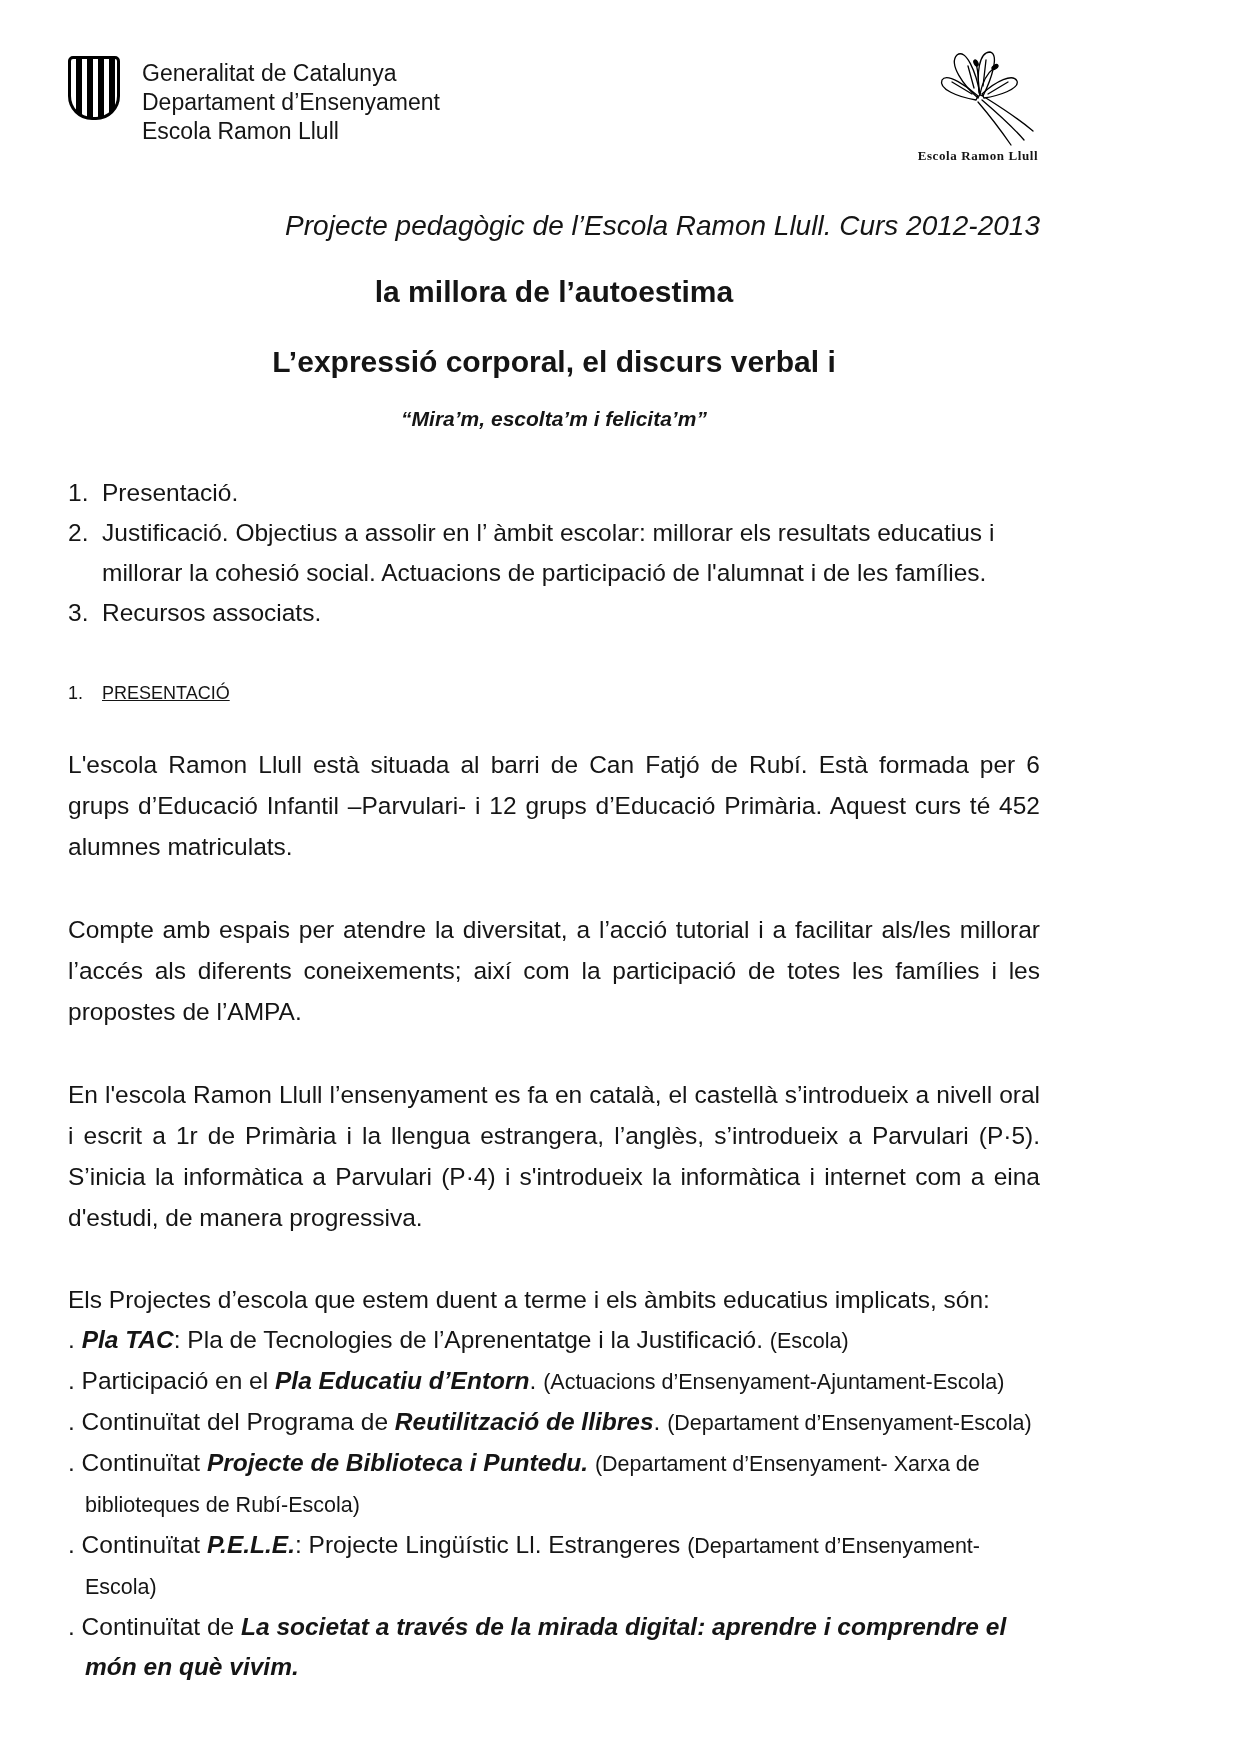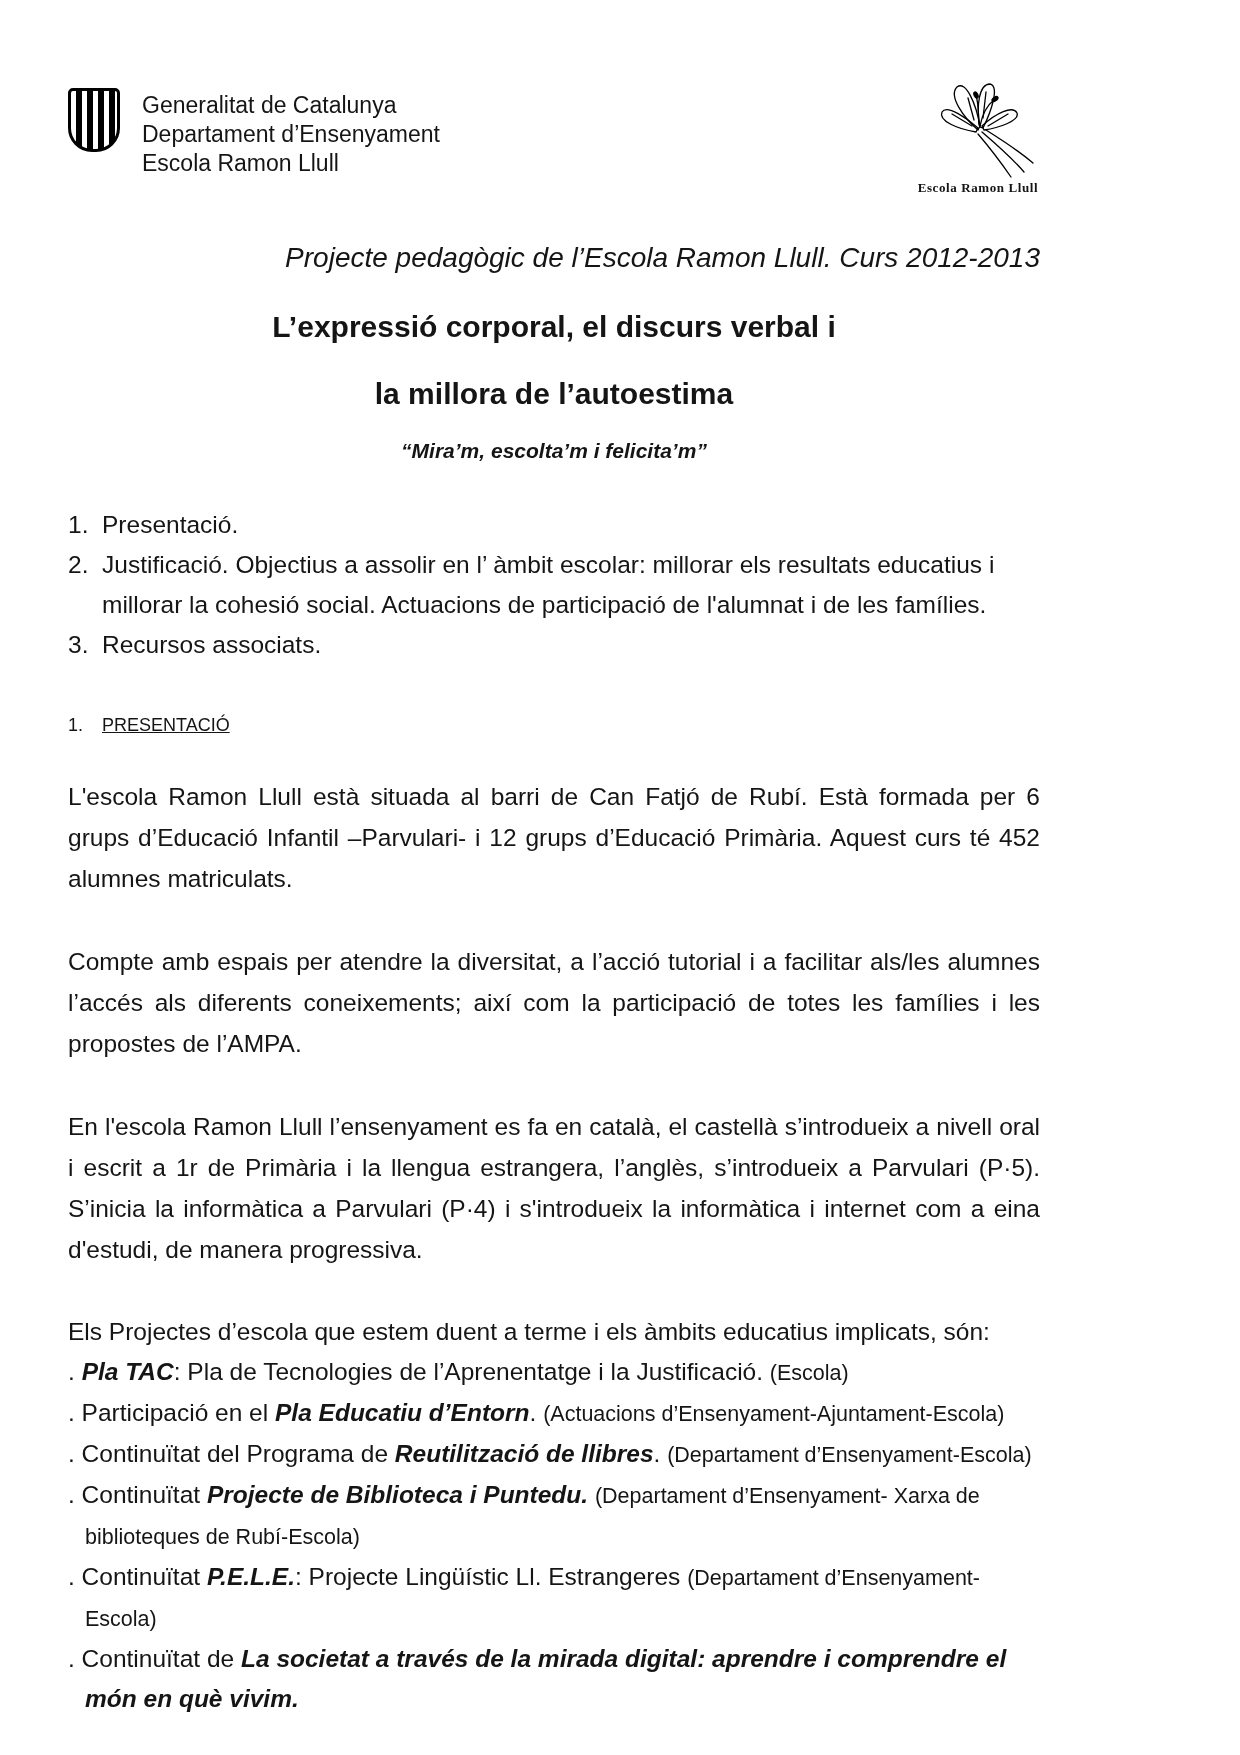--- a/index.html
+++ b/index.html
@@ -9,21 +9,21 @@
     margin:0 auto;
     background:#ffffff;
     color:#151515;
     font-family:"Liberation Sans","DejaVu Sans",sans-serif;
     overflow:hidden;
     box-sizing:border-box;
   }
   .content { margin:0 200px 0 68px; }
 
   
-  .hdr { display:flex; align-items:flex-start; padding-top:88px; }
+  .hdr { display:flex; align-items:flex-start; padding-top:56px; }
   .shield {
     width:52px; height:64px;
     border:3px solid #000;
     border-radius:5px 5px 24px 24px;
     background:repeating-linear-gradient(90deg,#fff 0 5px,#000 5px 11px);
     box-sizing:border-box;
     flex:0 0 auto;
   }
   .org { margin-left:22px; padding-top:3px; font-size:23px; line-height:29px; }
   .hdr-right { margin-left:auto; text-align:center; margin-top:-12px; }
@@ -89,22 +89,22 @@
           <ellipse cx="79" cy="23" rx="3.4" ry="1.8" fill="#000" transform="rotate(-35 79 23)"></ellipse>
           <path d="M63,49 C62,38 63,28 60,20"></path>
           <ellipse cx="60" cy="19" rx="3.2" ry="1.8" fill="#000" transform="rotate(65 60 19)"></ellipse>
         </svg>
         <div class="logo-cap">Escola Ramon Llull</div>
       </div>
     </header>
 
     <div class="doc-title">Projecte pedagògic de l’Escola Ramon Llull. Curs 2012-2013</div>
 
+    <div class="center-h center-2">la millora de l’autoestima</div>
     <div class="center-h center-1">L’expressió corporal, el discurs verbal i</div>
-    <div class="center-h center-2">la millora de l’autoestima</div>
     <div class="quote">“Mira’m, escolta’m i felicita’m”</div>
 
     <div class="toc">
       <div class="toc-item">
         <span class="toc-num">1.</span>
         <span class="toc-text">Presentació.</span>
       </div>
       <div class="toc-item">
         <span class="toc-num">2.</span>
         <span class="toc-text">Justificació. Objectius a assolir en l’ àmbit escolar: millorar els resultats educatius i millorar la cohesió social. Actuacions de participació de l'alumnat i de les famílies.</span>
@@ -113,21 +113,21 @@
         <span class="toc-num">3.</span>
         <span class="toc-text">Recursos associats.</span>
       </div>
     </div>
 
     <div class="section-h">
       <span class="section-num">1.</span><span class="ul">PRESENTACIÓ</span>
     </div>
 
     <p class="para">L'escola Ramon Llull està situada al barri de Can Fatjó de Rubí. Està formada per 6 grups d’Educació Infantil –Parvulari- i 12 grups d’Educació Primària. Aquest curs té 452 alumnes matriculats.</p>
-    <p class="para">Compte amb espais per atendre la diversitat, a l’acció tutorial i a facilitar als/les alumnes l’accés als diferents coneixements; així com la participació de totes les famílies i les propostes de l’AMPA.</p>
+    <p class="para">Compte amb espais per atendre la diversitat, a l’acció tutorial i a facilitar als/les millorar l’accés als diferents coneixements; així com la participació de totes les famílies i les propostes de l’AMPA.</p>
     <p class="para">En l'escola Ramon Llull l’ensenyament es fa en català, el castellà s’introdueix a nivell oral i escrit a 1r de Primària i la llengua estrangera, l’anglès, s’introdueix a Parvulari (P·5). S’inicia la informàtica a Parvulari (P·4) i s'introdueix la informàtica i internet com a eina d'estudi, de manera progressiva.</p>
 
     <div class="projects">
       <div class="proj-intro">Els Projectes d’escola que estem duent a terme i els àmbits educatius implicats, són:</div>
       <div class="proj-item"><span>. </span><span class="it">Pla TAC</span><span>: Pla de Tecnologies de l’Aprenentatge i la Justificació. </span><span class="paren">(Escola)</span></div>
       <div class="proj-item"><span>. Participació en el </span><span class="it">Pla Educatiu d’Entorn</span><span>. </span><span class="paren">(Actuacions d’Ensenyament-Ajuntament-Escola)</span></div>
       <div class="proj-item"><span>. Continuïtat del Programa de </span><span class="it">Reutilització de llibres</span><span>. </span><span class="paren">(Departament d’Ensenyament-Escola)</span></div>
       <div class="proj-item"><span>. Continuïtat </span><span class="it">Projecte de Biblioteca i Puntedu.</span><span> </span><span class="paren">(Departament d’Ensenyament- Xarxa de biblioteques de Rubí-Escola)</span></div>
       <div class="proj-item"><span>. Continuïtat </span><span class="it">P.E.L.E.</span><span>: Projecte Lingüístic Ll. Estrangeres </span><span class="paren">(Departament d’Ensenyament-Escola)</span></div>
       <div class="proj-item"><span>. Continuïtat de </span><span class="it">La societat a través de la mirada digital: aprendre i comprendre el món en què vivim.</span></div>

